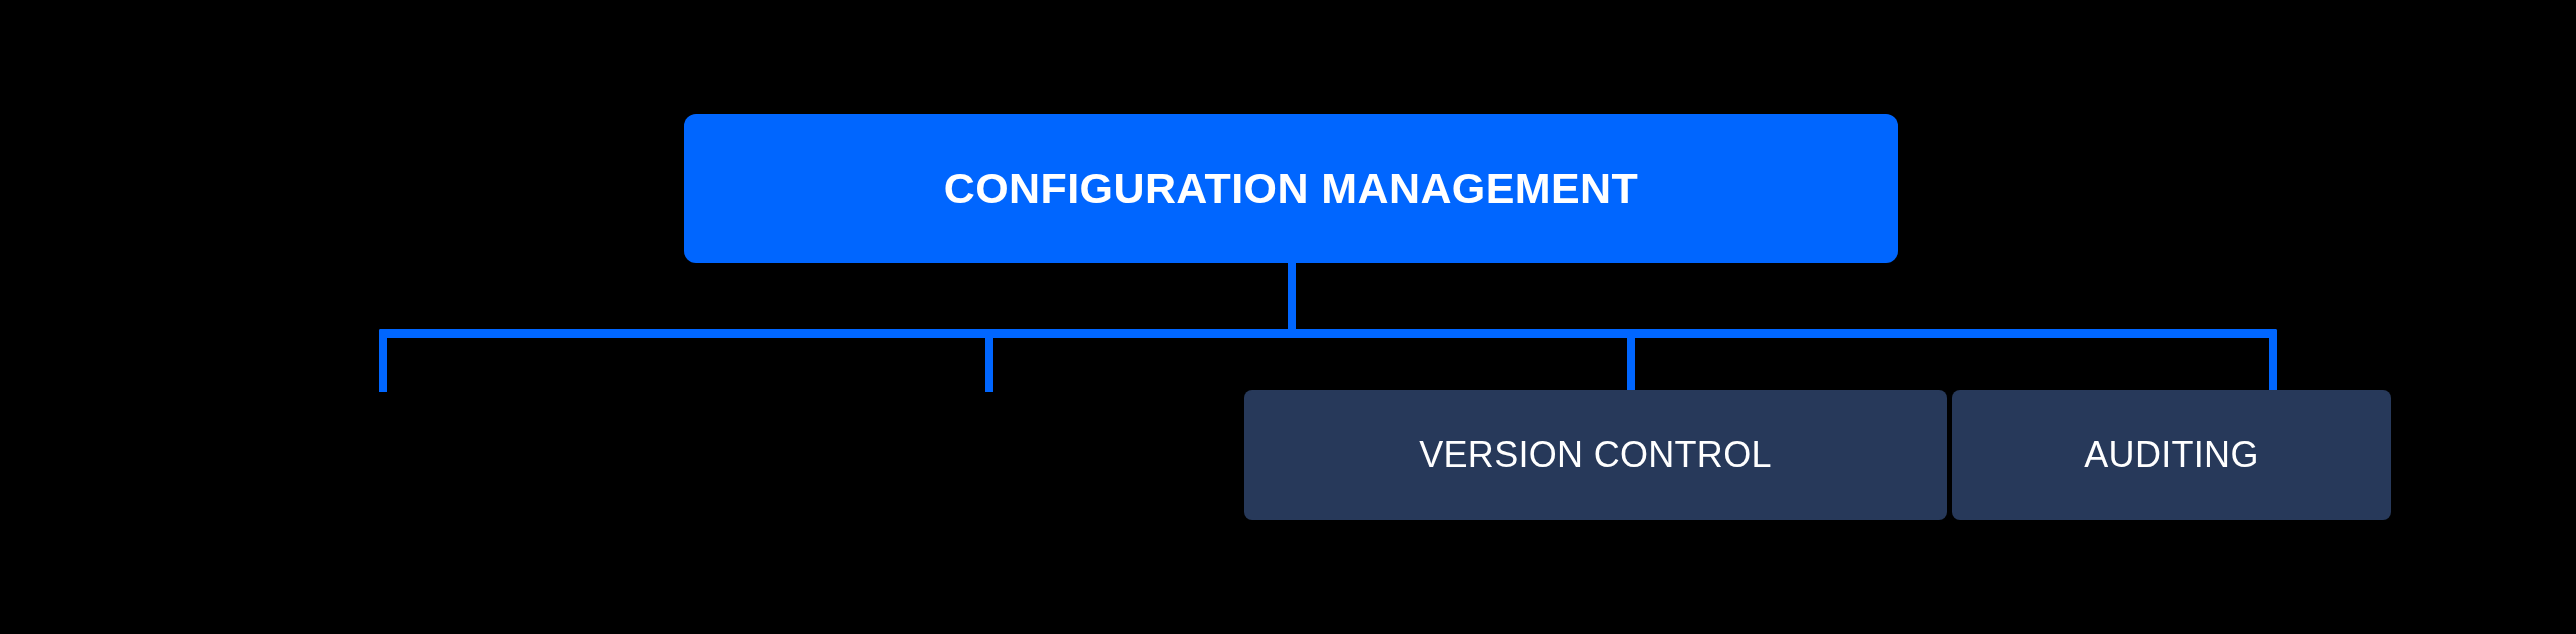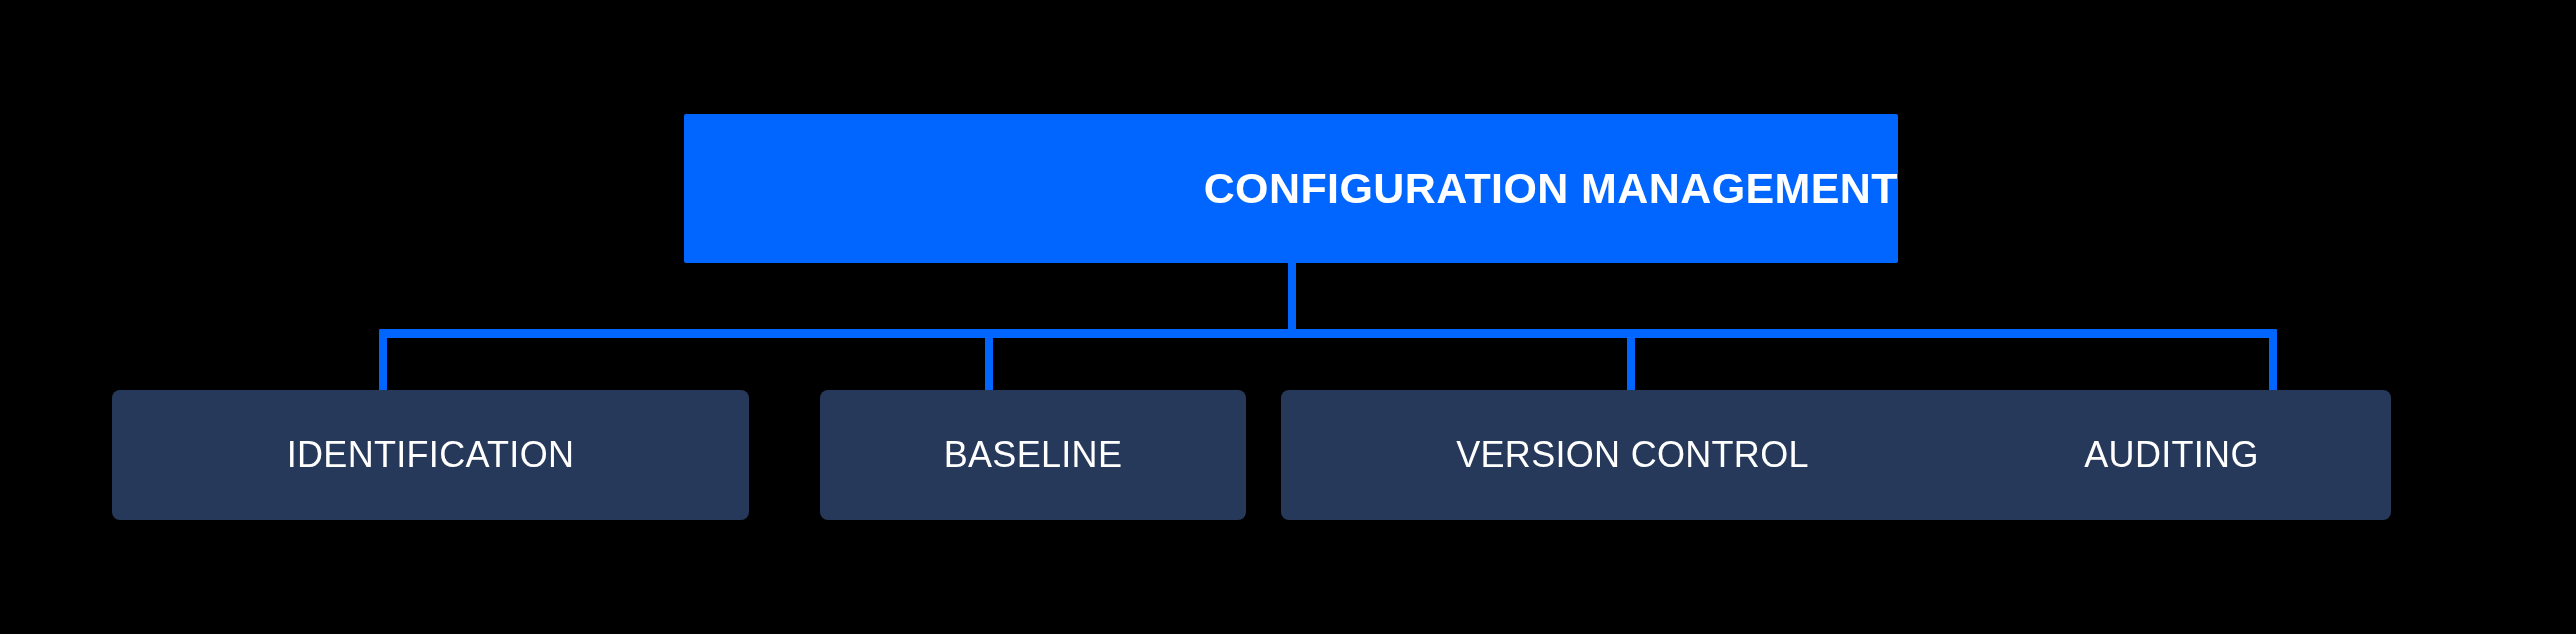--- a/index.html
+++ b/index.html
@@ -20,24 +20,24 @@
   }
 
   
   .root-node {
     position: absolute;
     left: 684px;
     top: 114px;
     width: 1214px;
     height: 149px;
     background: #0066ff;
-    border-radius: 2px;
+    border-radius: 12px;
     display: flex;
     align-items: center;
-    justify-content: flex-end;
+    justify-content: center;
     box-sizing: border-box;
   }
   .root-label {
     color: #ffffff;
     font-size: 43px;
     font-weight: 700;
     letter-spacing: 0.4px;
     line-height: 1;
     white-space: nowrap;
     text-align: center;
@@ -95,46 +95,40 @@
     font-size: 36px;
     font-weight: 400;
     letter-spacing: 0.3px;
     line-height: 1;
     white-space: nowrap;
     text-align: center;
   }
 
   .child-node.n0 { left: 112px;  width: 637px; }
   .child-node.n1 { left: 820px; width: 426px; }
-  .child-node.n2 { left: 1281px; width: 703px; }
+  .child-node.n2 { left: 1244px; width: 703px; }
   .child-node.n3 { left: 1952px; width: 439px; }
 </style>
 </head>
 <body>
 
 <div id="diagram-canvas">
 
   <div class="root-node">
     <span class="root-label">CONFIGURATION MANAGEMENT</span>
   </div>
 
   <div class="connector stem-root"></div>
   <div class="connector trunk-horizontal"></div>
   <div class="connector drop drop-1"></div>
   <div class="connector drop drop-2"></div>
   <div class="connector drop drop-3"></div>
   <div class="connector drop drop-4"></div>
 
   <div class="children-row">
-    <div class="child-node n0">
-      <span class="child-label">IDENTIFICATION</span>
-    </div>
-    <div class="child-node n1">
-      <span class="child-label">BASELINE</span>
-    </div>
     <div class="child-node n2">
       <span class="child-label">VERSION CONTROL</span>
     </div>
     <div class="child-node n3">
       <span class="child-label">AUDITING</span>
     </div>
   </div>
 
 </div>
 

